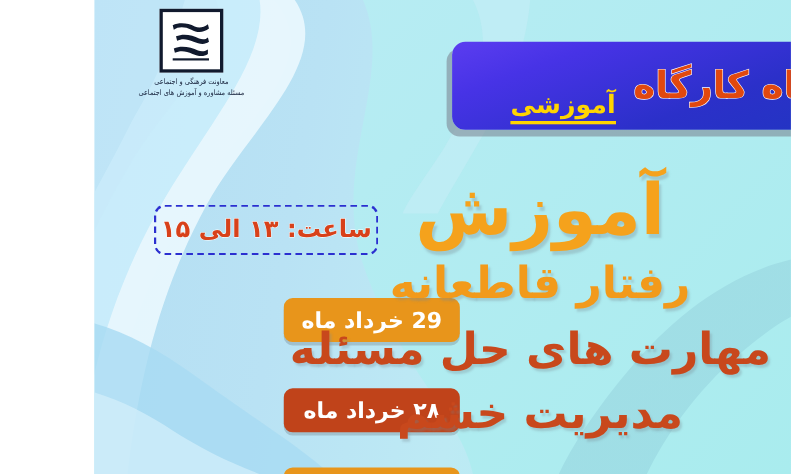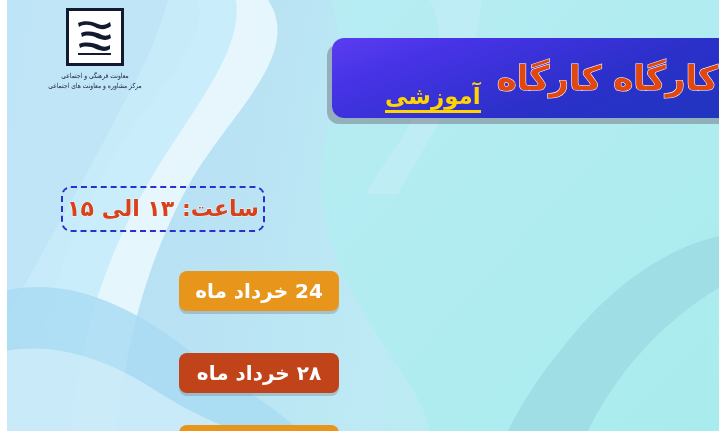--- a/index.html
+++ b/index.html
@@ -2,21 +2,21 @@
 <html lang="fa" dir="rtl"><head>
 <meta charset="utf-8">
 <style>
   html, body {
     margin: 0;
     padding: 0;
     background: #ffffff;
   }
   #poster {
     position: relative;
-    width: 712px;
+    width: 633px;
     height: 431px;
     overflow: hidden;
     font-family: "DejaVu Sans", "Liberation Sans", sans-serif;
     background: #bfe3f5;
     user-select: none;
   }
 
   
   .bg-base {
     position: absolute;
@@ -247,39 +247,45 @@
         <g fill="#111a2e">
           <path d="M6 9 C12 6 20 7 26 10 C30 12 34 11 38 8 L39 12 C34 16 28 16 23 13 C17 10 11 10 7 13 Z"></path>
           <path d="M9 19 C16 16 24 18 30 21 C33 22 36 22 38 20 L39 24 C35 27 30 26 25 24 C19 21 14 21 10 23 Z"></path>
           <path d="M7 30 C14 27 23 29 29 32 C32 33 35 33 38 31 L38 35 C34 38 29 37 24 35 C18 32 12 32 8 34 Z"></path>
           <rect x="6" y="39" width="33" height="2"></rect>
         </g>
       </svg>
     </div>
     <div class="logo-caption">
       <div>معاونت فرهنگی و اجتماعی</div>
-      <div>مرکز مشاوره و معاونت های اجتماعی</div>
+      <div>مسئله مشاوره و آموزش های اجتماعی</div>
     </div>
   </div>
 
   <div class="banner">
     <div class="banner-line">
       <span class="banner-main">کارگاه کارگاه</span>
       <span class="banner-sub">آموزشی</span>
     </div>
   </div>
 
   <div class="time-badge">
     <span class="time-badge-text">ساعت: ۱۳ الی ۱۵</span>
   </div>
 
   <div class="date-pill" id="pill-0">
-    <span class="date-pill-text">24 خرداد ماه</span>
+    <span class="date-pill-text">29 خرداد ماه</span>
   </div>
   <div class="date-pill" id="pill-1">
     <span class="date-pill-text">۲۸ خرداد ماه</span>
   </div>
   <div class="date-pill" id="pill-2">
     
   </div>
 
+  <div class="titles">
+    <div class="title-main">آموزش</div>
+    <div class="title-sub1">رفتار قاطعانه</div>
+    <div class="title-sub2">مهارت های حل مسئله</div>
+    <div class="title-sub3">مدیریت خشم</div>
+  </div>
 
 </div>
 
 </body></html>

